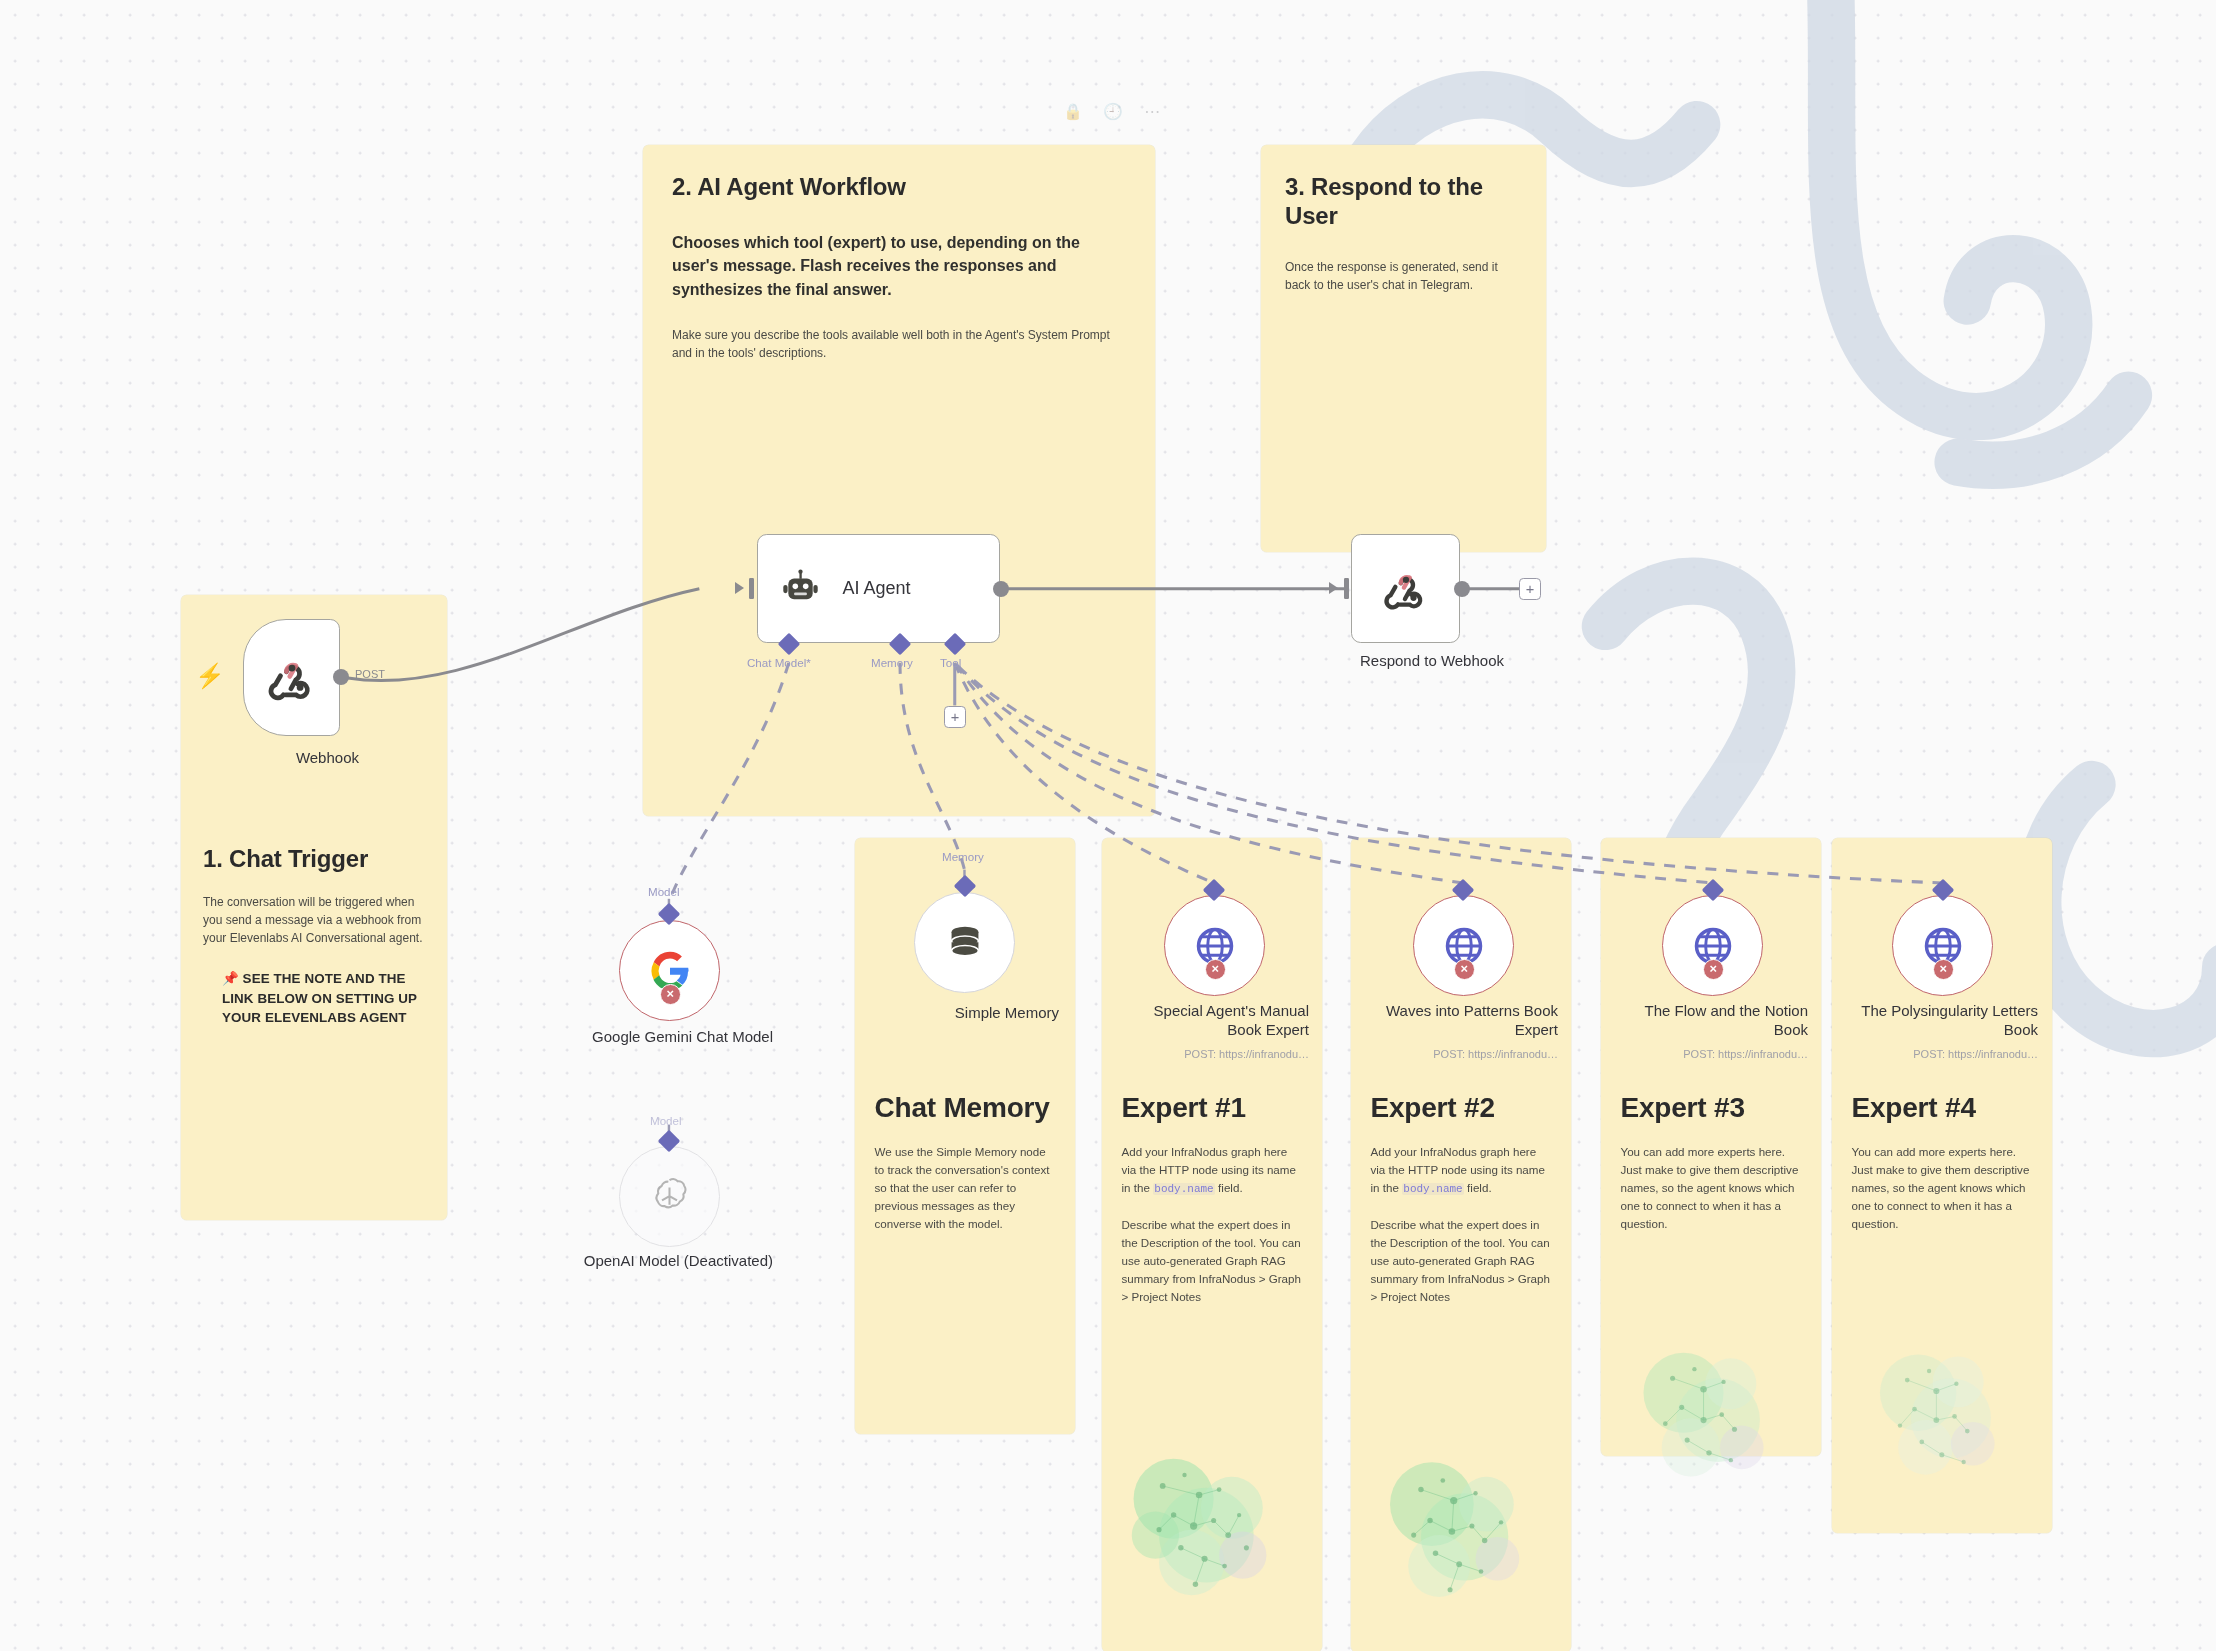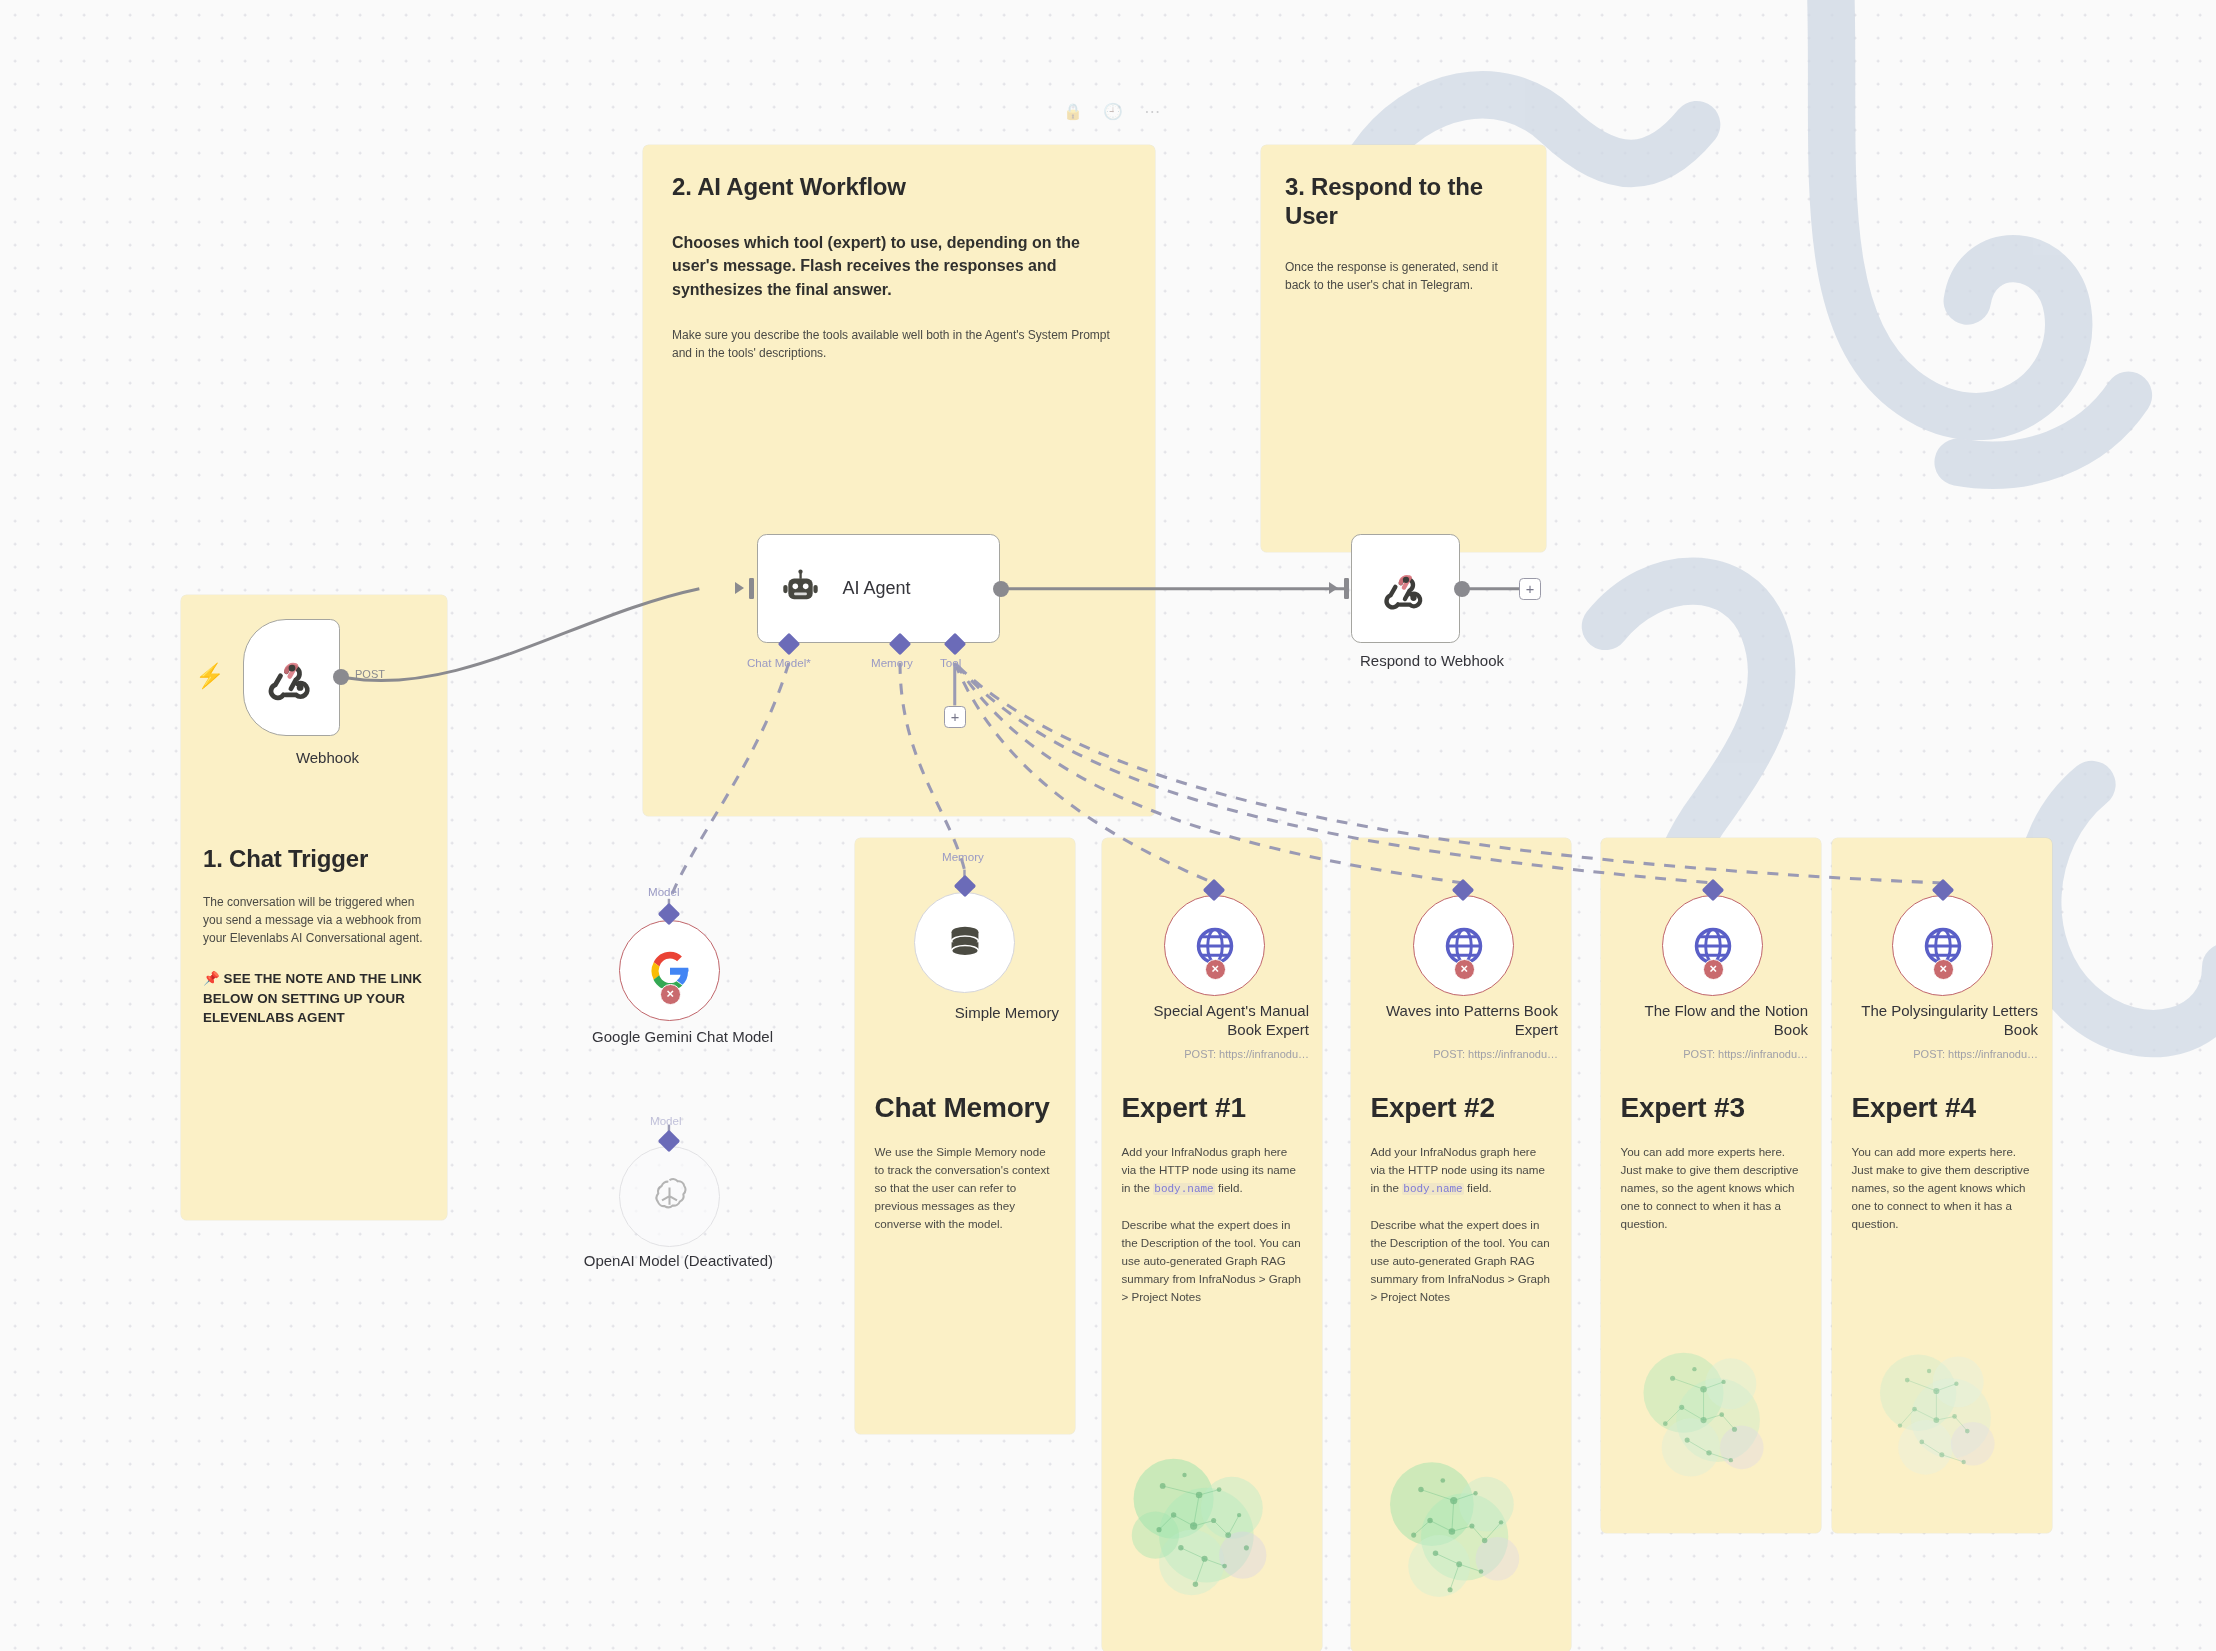--- a/index.html
+++ b/index.html
@@ -167,21 +167,21 @@
   </div>
 
   <div class="sticky" style="left:1261px; top:145px; width:285px; height:407px; padding:27px 24px;">
     <div class="s-h1">3. Respond to the User</div>
     <div class="s-body" style="margin-top:27px;">Once the response is generated, send it back to the user's chat in Telegram.</div>
   </div>
 
   <div class="sticky" style="left:181px; top:595px; width:266px; height:625px; padding:24px 22px;">
     <div class="s-h1" style="margin-top:225px;">1. Chat Trigger</div>
     <div class="s-body" style="margin-top:19.5px;">The conversation will be triggered when you send a message via a webhook from your Elevenlabs AI Conversational agent.</div>
-    <div class="s-strong" style="margin-top:22px;">
+    <div class="s-strong" style="margin-top:22px;margin-left:19px;">
       <span>📌</span>
       <span>SEE THE NOTE AND THE LINK BELOW ON SETTING UP YOUR ELEVENLABS AGENT</span>
     </div>
   </div>
 
 
   <div class="sticky" style="left:855px; top:838px; width:220px; height:596px; padding:22px 19.5px;">
     <div class="s-h2" style="margin-top:231px;">Chat Memory</div>
     <div class="s-body-sm" style="margin-top:18px;">We use the Simple Memory node to track the conversation's context so that the user can refer to previous messages as they converse with the model.</div>
   </div>
@@ -195,21 +195,21 @@
   </div>
 
   <div class="sticky" style="left:1351px; top:838px; width:220px; height:814px; padding:22px 19.5px;">
     <div class="s-h2" style="margin-top:231px;">Expert #2</div>
     <div class="s-body-sm" style="margin-top:18px;">
       <span>Add your InfraNodus graph here via the HTTP node using its name in the </span><span class="code">body.name</span><span> field.</span>
     </div>
     <div class="s-body-sm" style="margin-top:18px;">Describe what the expert does in the Description of the tool. You can use auto-generated Graph RAG summary from InfraNodus &gt; Graph &gt; Project Notes</div>
   </div>
 
-  <div class="sticky" style="left:1601px; top:838px; width:220px; height:695px; padding:22px 19.5px;">
+  <div class="sticky" style="left:1601px; top:838px; width:220px; height:618px; padding:22px 19.5px;">
     <div class="s-h2" style="margin-top:231px;">Expert #3</div>
     <div class="s-body-sm" style="margin-top:18px;">You can add more experts here. Just make to give them descriptive names, so the agent knows which one to connect to when it has a question.</div>
   </div>
 
   <div class="sticky" style="left:1832px; top:838px; width:220px; height:695px; padding:22px 19.5px;">
     <div class="s-h2" style="margin-top:231px;">Expert #4</div>
     <div class="s-body-sm" style="margin-top:18px;">You can add more experts here. Just make to give them descriptive names, so the agent knows which one to connect to when it has a question.</div>
   </div>
 
   <svg class="graph-img" style="left:1119px; top:1435px; width:182px; height:182px;" viewBox="0 0 100 100">

